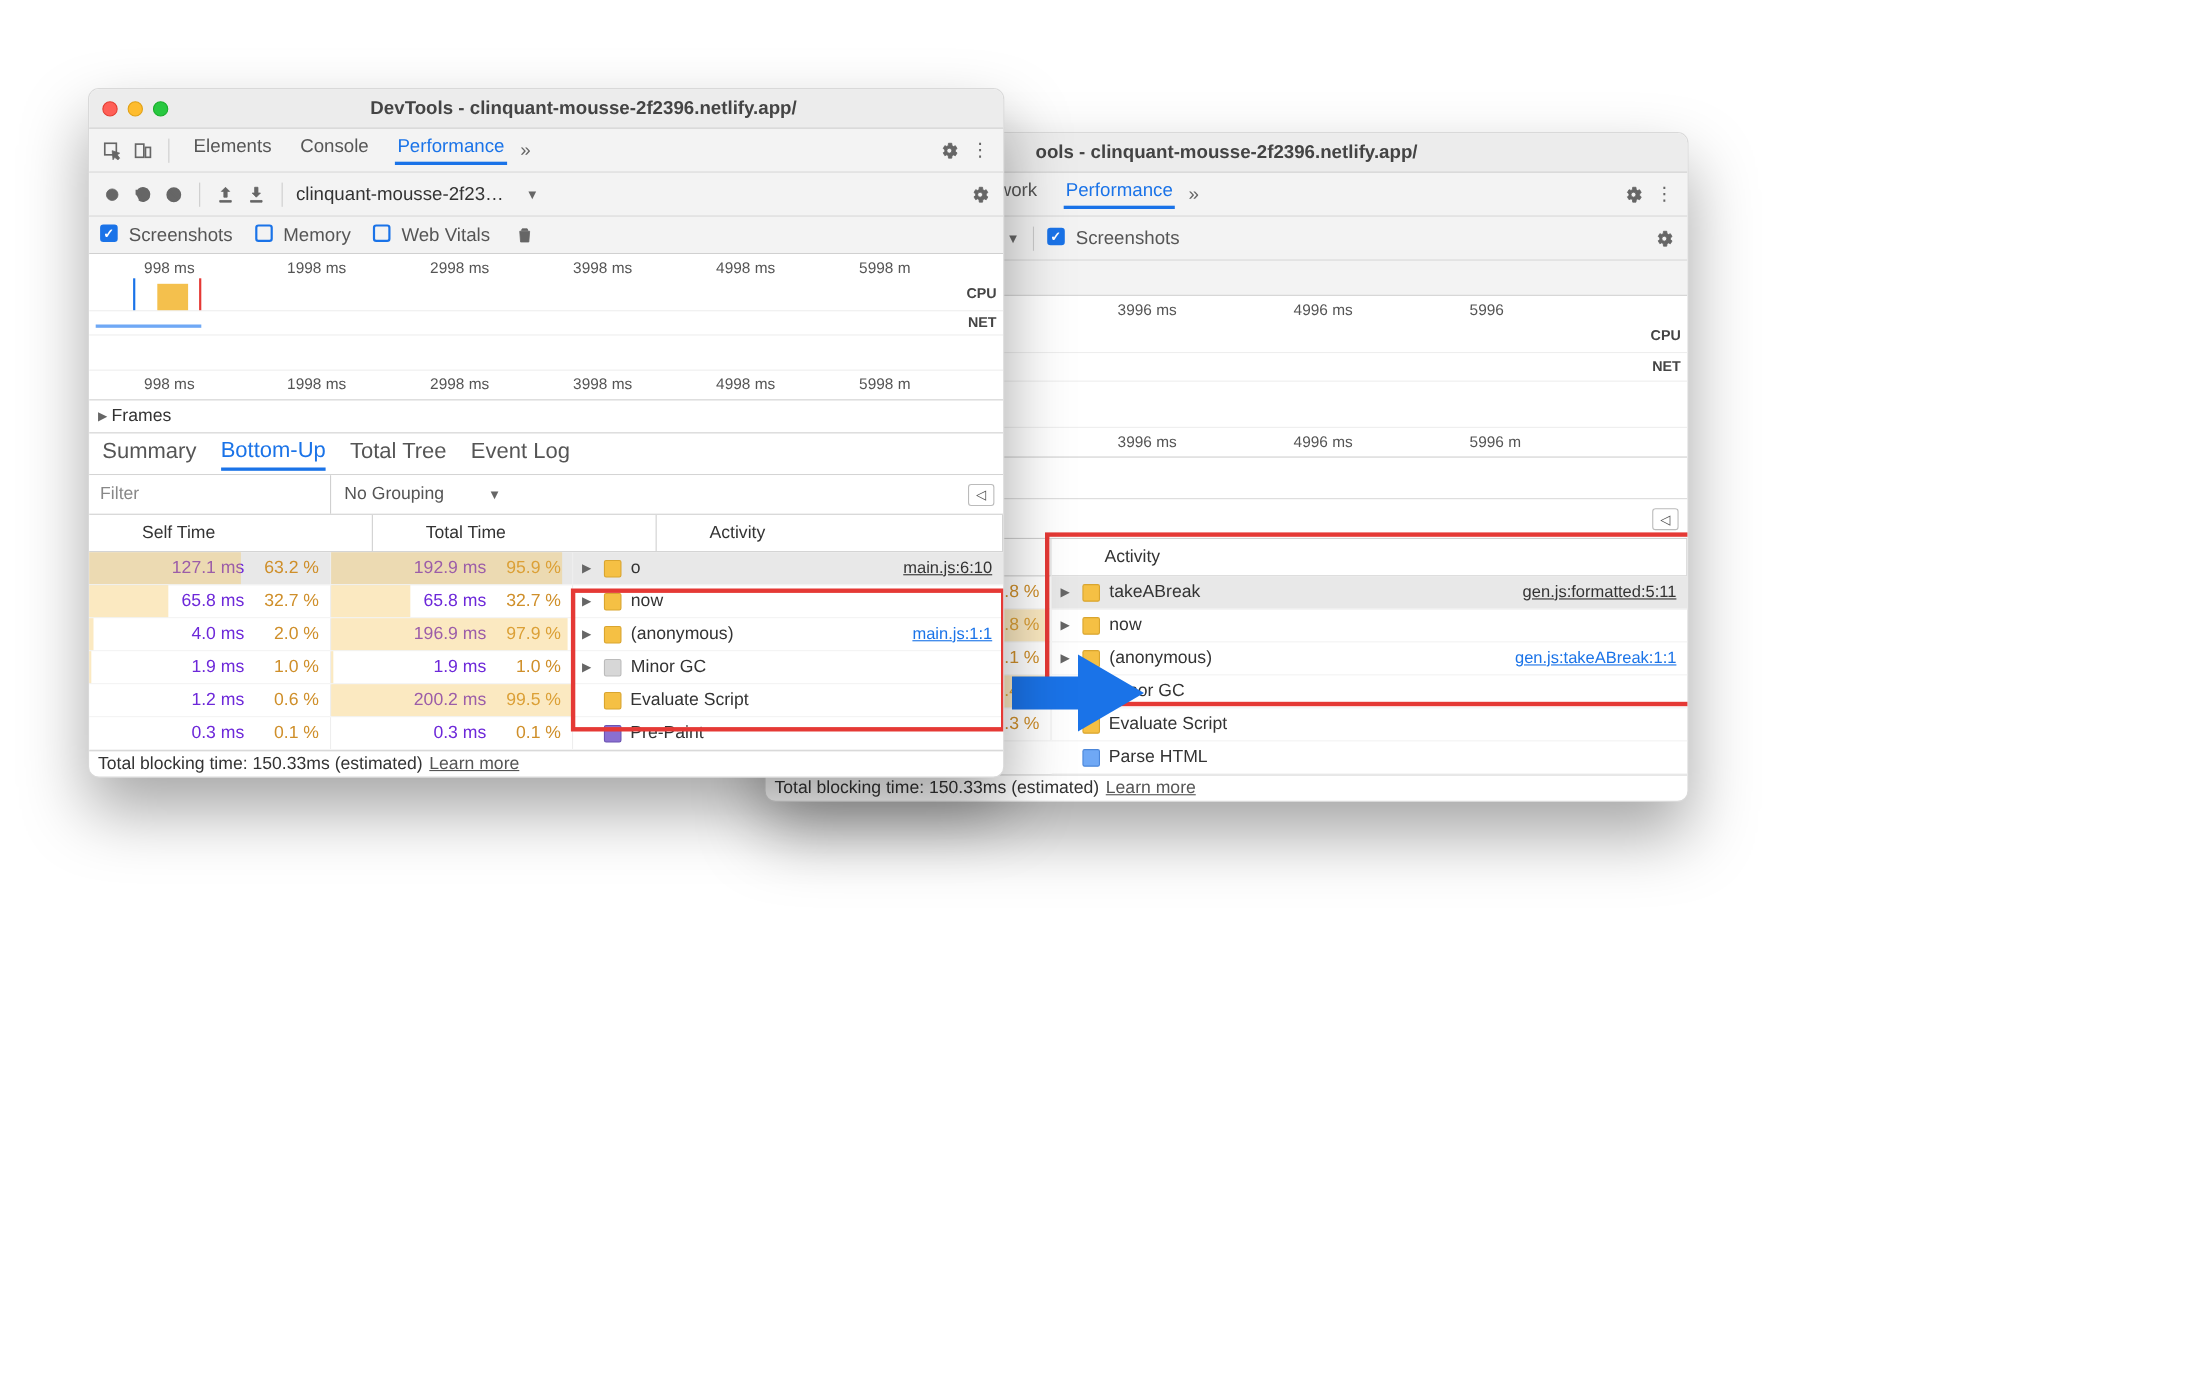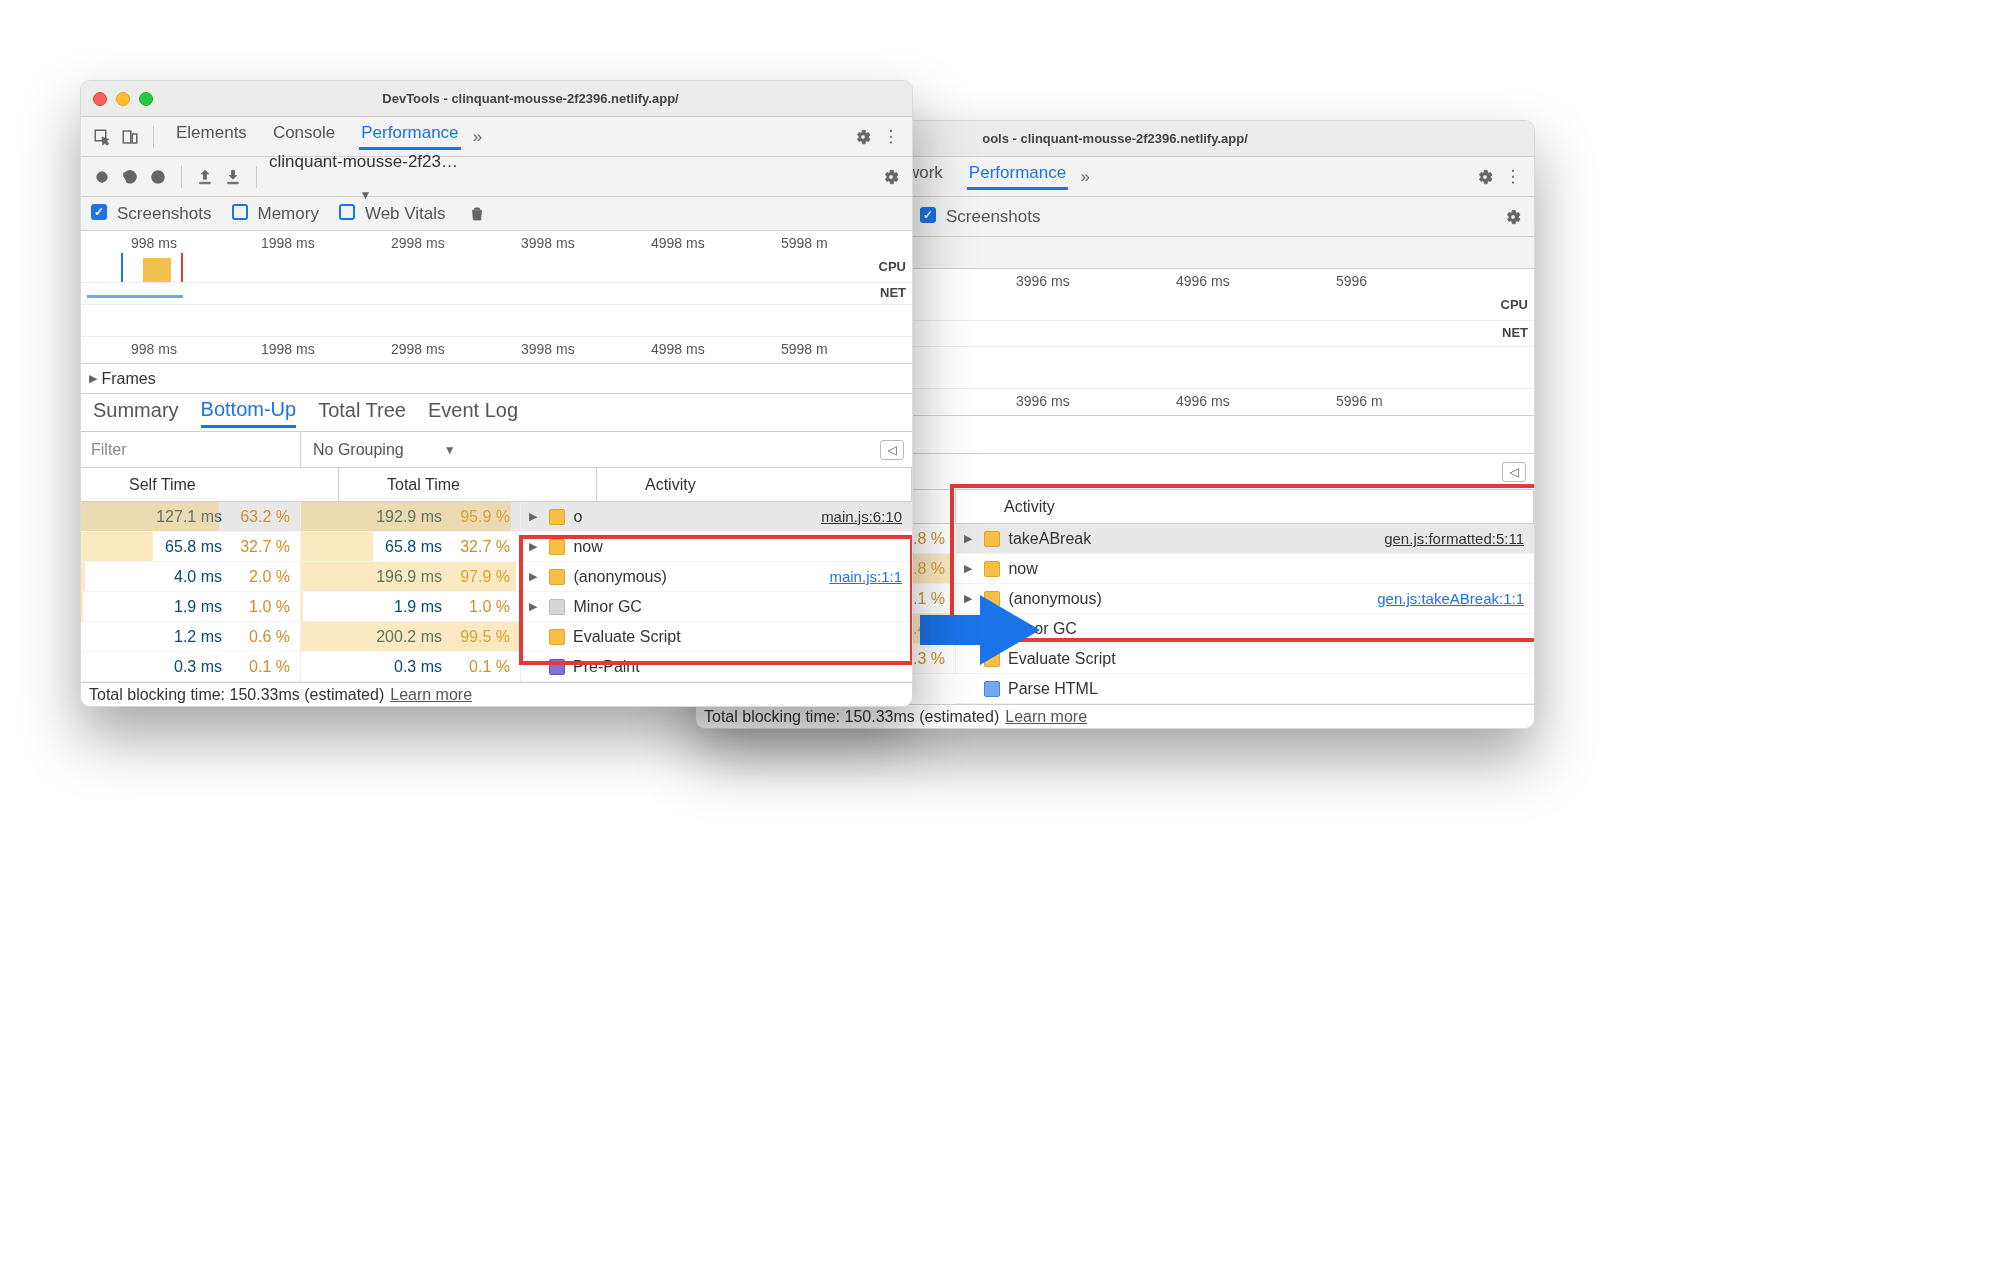--- a/index.html
+++ b/index.html
@@ -39,41 +39,41 @@
     padding: 0 12px;
     gap: 8px;
     position: relative;
   }
   .traffic { display:flex; gap:9px; align-items:center; }
   .tl { width:14px; height:14px; border-radius:50%; }
   .tl.red   { background:#ff5f57; border:1px solid #e33e32; }
   .tl.yellow{ background:#febc2e; border:1px solid #e1a116; }
   .tl.green { background:#28c840; border:1px solid #1aad2b; }
   .titlebar .title {
-    flex:1; text-align:center; font-weight:600; font-size:13px; color:#444;
+    flex:1; text-align:center; font-weight:600; font-size:17px; color:#444;
   }
 
   .toolbar, .toolbar2 {
     display:flex; align-items:center; height:40px; padding:0 10px;
     border-bottom:1px solid #d0d0d0; background:#f3f3f3; gap:6px;
     font-size:17px; color:#555;
   }
   .toolbar .tabs { display:flex; gap:22px; margin-left:8px; }
   .tab { padding:0 2px 4px 2px; color:#555; cursor:pointer; }
   .tab.active { color:#1a73e8; border-bottom:3px solid #1a73e8; font-weight:500; }
   .spacer { flex:1; }
   .icon { width:22px; height:22px; display:flex; align-items:center; justify-content:center; color:#666; }
   .icon svg { width:18px; height:18px; fill:currentColor; stroke:currentColor; }
   .divider { width:1px; height:22px; background:#ccc; margin:0 6px; }
   .checkbox { width:16px; height:16px; border:2px solid #1a73e8; border-radius:3px; display:inline-flex; align-items:center; justify-content:center; margin-right:3px; }
   .checkbox.checked { background:#1a73e8; }
   .checkbox.checked::after { content:'✓'; color:#fff; font-size:12px; font-weight:700; }
   .chk-label { display:flex; align-items:flex-start; gap:7px; margin-right:14px; }
 
-  .url-select { display:flex; align-items:center; gap:16px; color:#333;flex-direction:column; }
+  .url-select { display:flex; align-items:center; gap:16px; color:#333; }
   .url-select .caret { font-size:12px; color:#666; margin-left:4px; }
 
   .timeline { border-bottom:1px solid #d0d0d0; background:#fff; font-size:14px; color:#555; position:relative; }
   .timeline-row { height:26px; display:flex; align-items:center; position:relative; }
   .timeline-row.labels span { position:absolute; top:4px; }
   .timeline .netcpu { position:absolute; right:6px; font-size:13px; color:#444; font-weight:600; }
   .timeline .track { height:30px; border-bottom:1px solid #eee; position:relative; }
   .mini-bar { position:absolute; bottom:0; background:#f4c04d; }
   .mini-line { position:absolute; height:3px; background:#6fa8f5; bottom:6px; }
   .marker-red  { position:absolute; top:0; bottom:0; width:2px; background:#e53935; }
@@ -96,21 +96,21 @@
   .col { display:flex; align-items:center; padding:0 10px; border-right:1px solid #d0d0d0;margin-left:38px; }
   .col.self  { width:220px; font-weight:500; }
   .col.total { width:220px; font-weight:500; }
   .col.act   { flex:1; font-weight:500; }
 
   .rows { font-size:16px; }
   .row { display:flex; height:30px; align-items:center; border-bottom:1px solid #f3f3f3; }
   .row.sel { background:#e8e8e8; }
   .cell { display:flex; align-items:center; height:100%; }
   .cell.self, .cell.total { width:220px; border-right:1px solid #eee; justify-content:flex-end; padding-right:10px; gap:8px; position:relative; }
-  .cell .ms  { color:#0c4a6e; }
+  .cell .ms  { color:#6d28d9; }
   .cell .pct { color:#cf8f2a; width:60px; text-align:right; }
   .cell .bar { position:absolute; left:0; top:0; bottom:0; background:rgba(244,192,77,.35); }
   .cell.act { flex:1; padding-left:8px; gap:8px; }
   .cell.act .link { margin-left:auto; color:#1a73e8; text-decoration:underline; padding-right:10px; font-size:15px; }
   .sq { width:16px; height:16px; border-radius:2px; display:inline-block; }
   .sq.js   { background:#f5c044; border:1px solid #d9a52f; }
   .sq.sys  { background:#d7d7d7; border:1px solid #bbb; }
   .sq.pp   { background:#8a6fd1; border:1px solid #6b53b1; }
   .sq.html { background:#6fa8f5; border:1px solid #4b86d9; }
   .cell.act .name { color:#333; }

